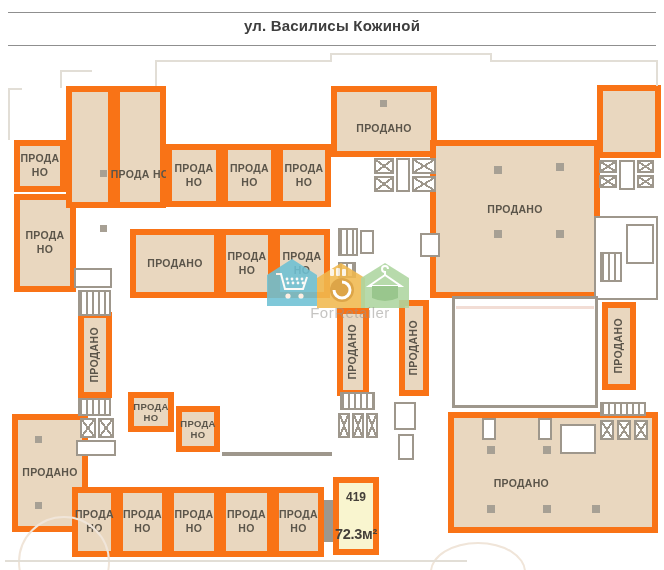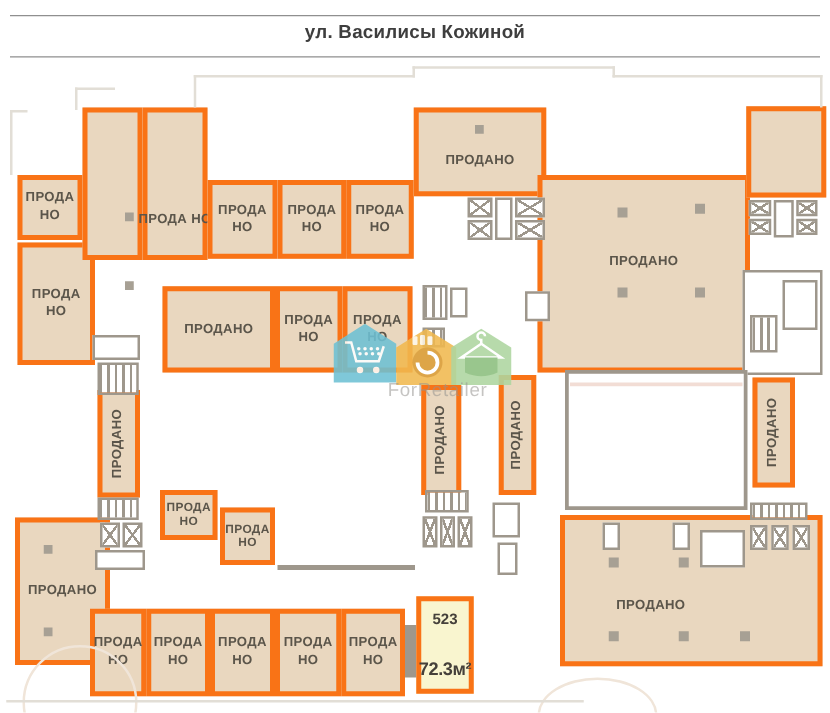--- a/index.html
+++ b/index.html
@@ -10,21 +10,21 @@
   
   .hline{position:absolute;left:8px;width:648px;height:1px;background:#8f8f8f;}
   .street{
     position:absolute;top:17px;left:0;width:664px;text-align:center;
     font-size:15px;font-weight:700;color:#3e3e3e;letter-spacing:.2px;
   }
   
   .plan{position:absolute;left:0;top:0;width:664px;height:570px;}
   .unit{
     position:absolute;box-sizing:border-box;background:#e9d7bf;
-    border:4px solid #f97316;display:flex;align-items:center;justify-content:center;
+    border:6px solid #f97316;display:flex;align-items:center;justify-content:center;
   }
   .unit .lbl{
     font-size:10.5px;font-weight:700;color:#5b554a;text-align:center;
     line-height:1.3;letter-spacing:.3px;pointer-events:none;
   }
   .unit.small .lbl{font-size:9.5px;line-height:1.2;}
   .unit.v .lbl{transform:rotate(-90deg);white-space:nowrap;}
   .unit .lbl.abs{position:absolute;transform:translate(-50%,-50%);}
   .unit.hl{
     background:#f9f5cf;flex-direction:column;justify-content:space-between;
@@ -201,21 +201,21 @@
     <div class="det outline" style="left: 8px; top: 88px; width: 2px; height: 52px;"></div>
     <div class="det outline" style="left: 8px; top: 88px; width: 14px; height: 2px;"></div>
     <div class="det outline" style="left: 60px; top: 70px; width: 32px; height: 2px;"></div>
     <div class="det outline" style="left: 60px; top: 70px; width: 2px; height: 18px;"></div>
     <div class="det arc" style="left: 18px; top: 516px; width: 92px; height: 92px;"></div>
     <div class="det arc" style="left: 430px; top: 542px; width: 96px; height: 60px;"></div>
     <div class="det outline" style="left: 5px; top: 560px; width: 462px; height: 2px;"></div>
   </div>
 
 <div class="unit hl" style="left:333px;top:477px;width:46px;height:78px;z-index:40">
-  <span class="num">523</span>
+  <span class="num">419</span>
   <span class="area">72.3м²</span>
 </div>
 
 <svg class="wm" style="left:264px;top:256px" width="56" height="52" viewBox="0 0 56 52" opacity="0.88">
   <path d="M3 19 L28 3 L53 19 V50 H3 Z" fill="#6ec1d4"></path>
   <path d="M12 18 h5 l4 15 h18 l4 -12" stroke="#fff" stroke-width="2" fill="none"></path>
   <g fill="#fff">
     <circle cx="23" cy="23" r="1.4"></circle>
       <circle cx="28" cy="23" r="1.4"></circle>
       <circle cx="33" cy="23" r="1.4"></circle>

